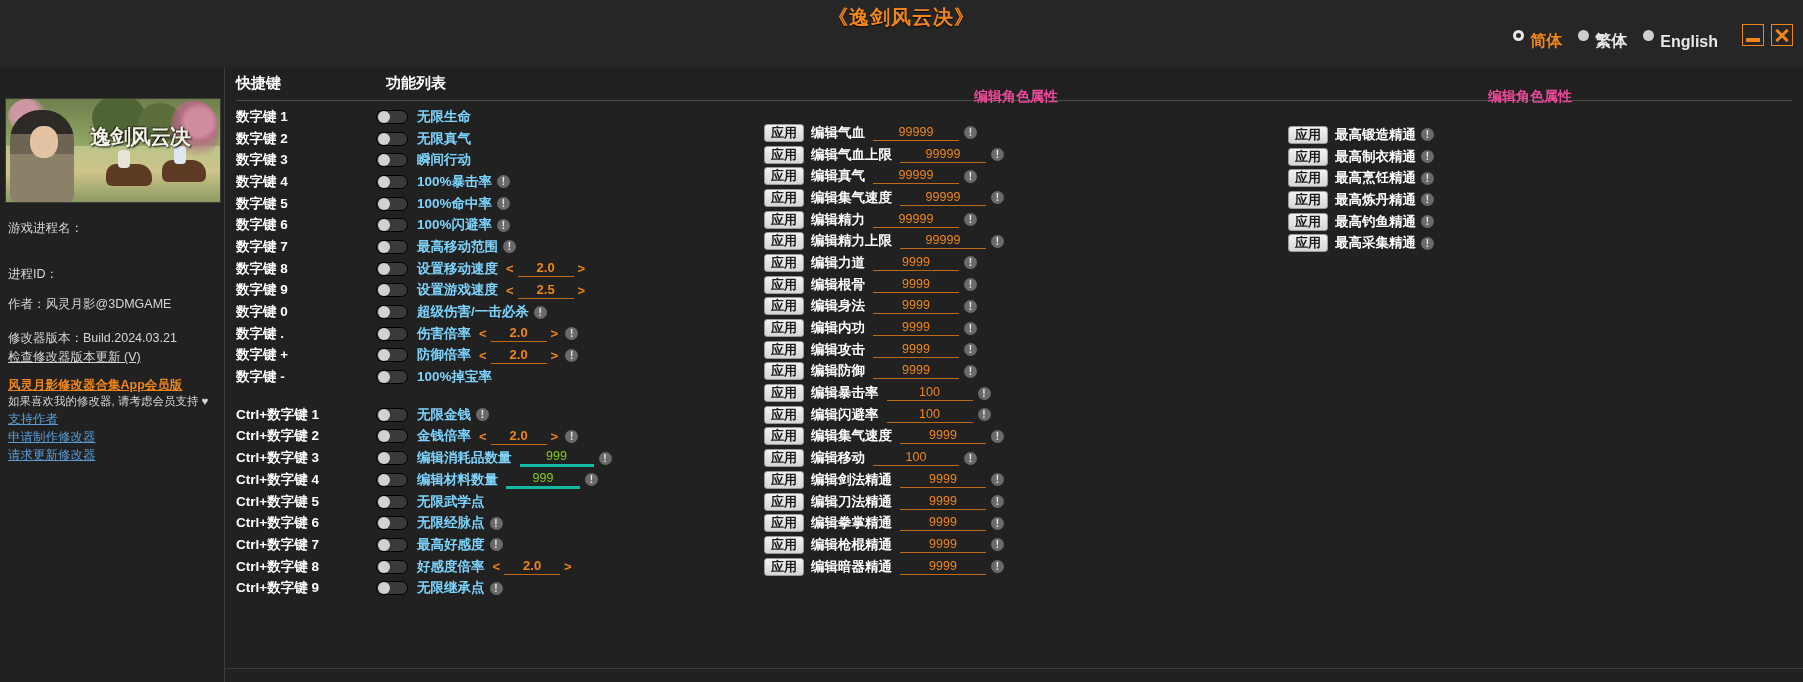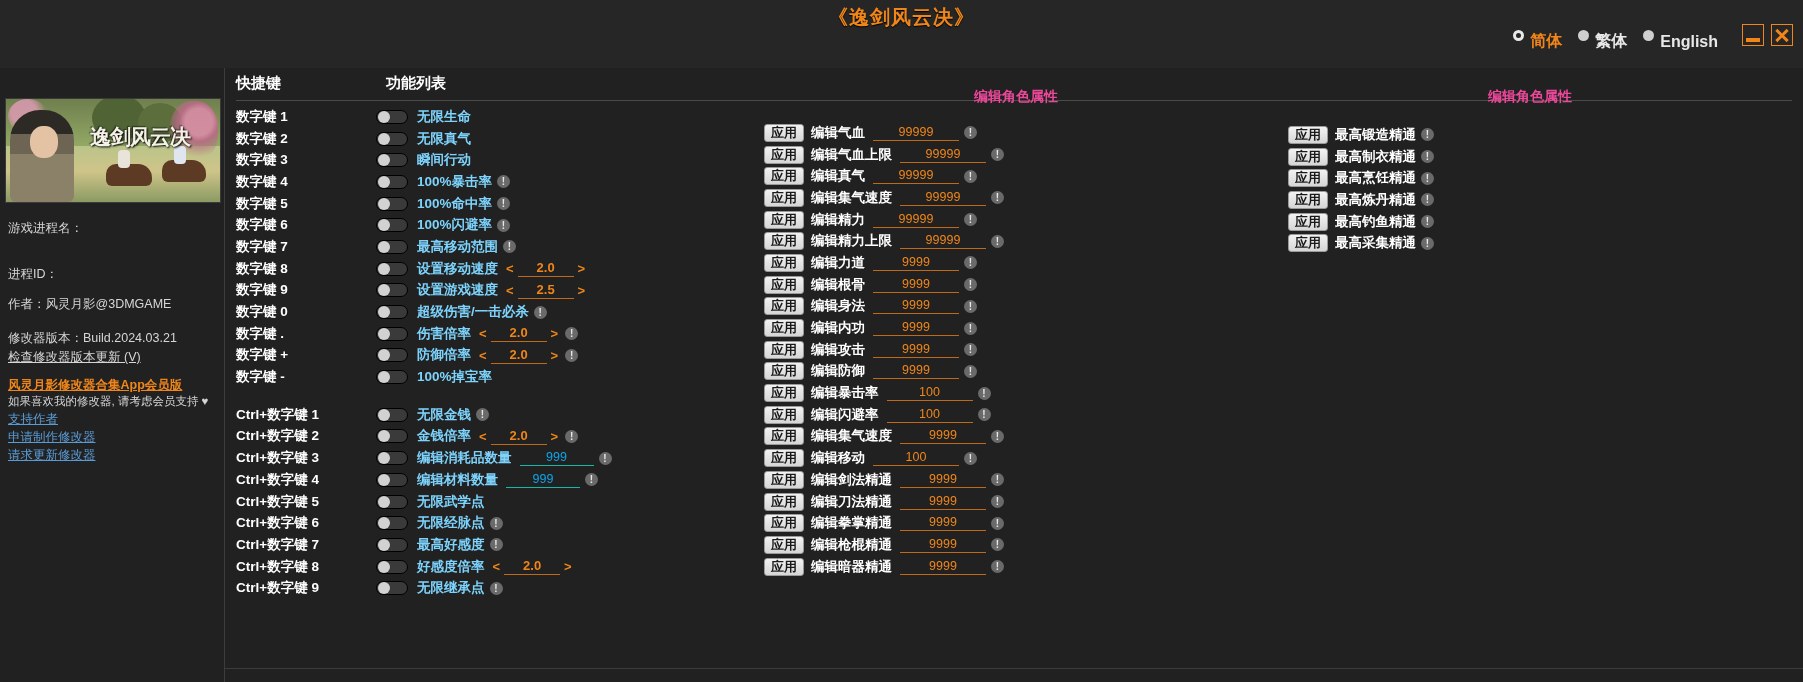--- a/index.html
+++ b/index.html
@@ -89,22 +89,22 @@
   .toggle .knob { position: absolute; left: 1px; top: 0px; width: 12px; height: 12px; border-radius: 50%;
     background: #d2d2d2; }
   .fn { color: #7dd3fc; font-size: 13.5px; font-weight: bold; white-space: nowrap; }
   .warn { display: inline-block; width: 13px; height: 13px; border-radius: 50%; background: #6a6a6a;
     color: #e8e8e8; font-size: 10px; font-weight: bold; line-height: 13px; text-align: center;
     margin-left: 5px; vertical-align: middle; flex: 0 0 auto; }
   .spin { display: flex; align-items: center; margin-left: 6px; color: #f0861a; font-size: 13px; font-weight: bold; }
   .spin .arw { cursor: pointer; padding: 0 2px; }
   .spin .val { width: 56px; text-align: center; color: #f0861a; font-size: 13px;
     border-bottom: 1px solid #c06a18; margin: 0 2px; padding-bottom: 1px; cursor: text; }
-  .numfield { width: 74px; text-align: center; color: #0ea5e9; font-size: 12.5px;
-    border-bottom: 1px solid #14b8a6; margin-left: 8px; padding-bottom: 1px; cursor: text; }
+  .numfield { width: 74px; text-align: center; color: #84cc16; font-size: 12.5px;
+    border-bottom: 3px solid #14b8a6; margin-left: 8px; padding-bottom: 1px; cursor: text; }
   .spacer { height: 16px; }
 
   
   .col-attr { position: absolute; top: 88px; }
   .col-mid { left: 756px; width: 520px; }
   .col-right { left: 1280px; width: 500px; }
   .attr-title { color: #ec4899; font-size: 14px; font-weight: bold; text-align: center; margin-bottom: 16px; }
   .arow { display: flex; align-items: center; height: 21.7px; justify-content: flex-start; }
   .col-mid .arow, .col-right .arow { padding-left: 8px; }
   .applybtn { background: linear-gradient(to bottom, #f2f2f2, #d6d6d6); color: #1a1a1a;

